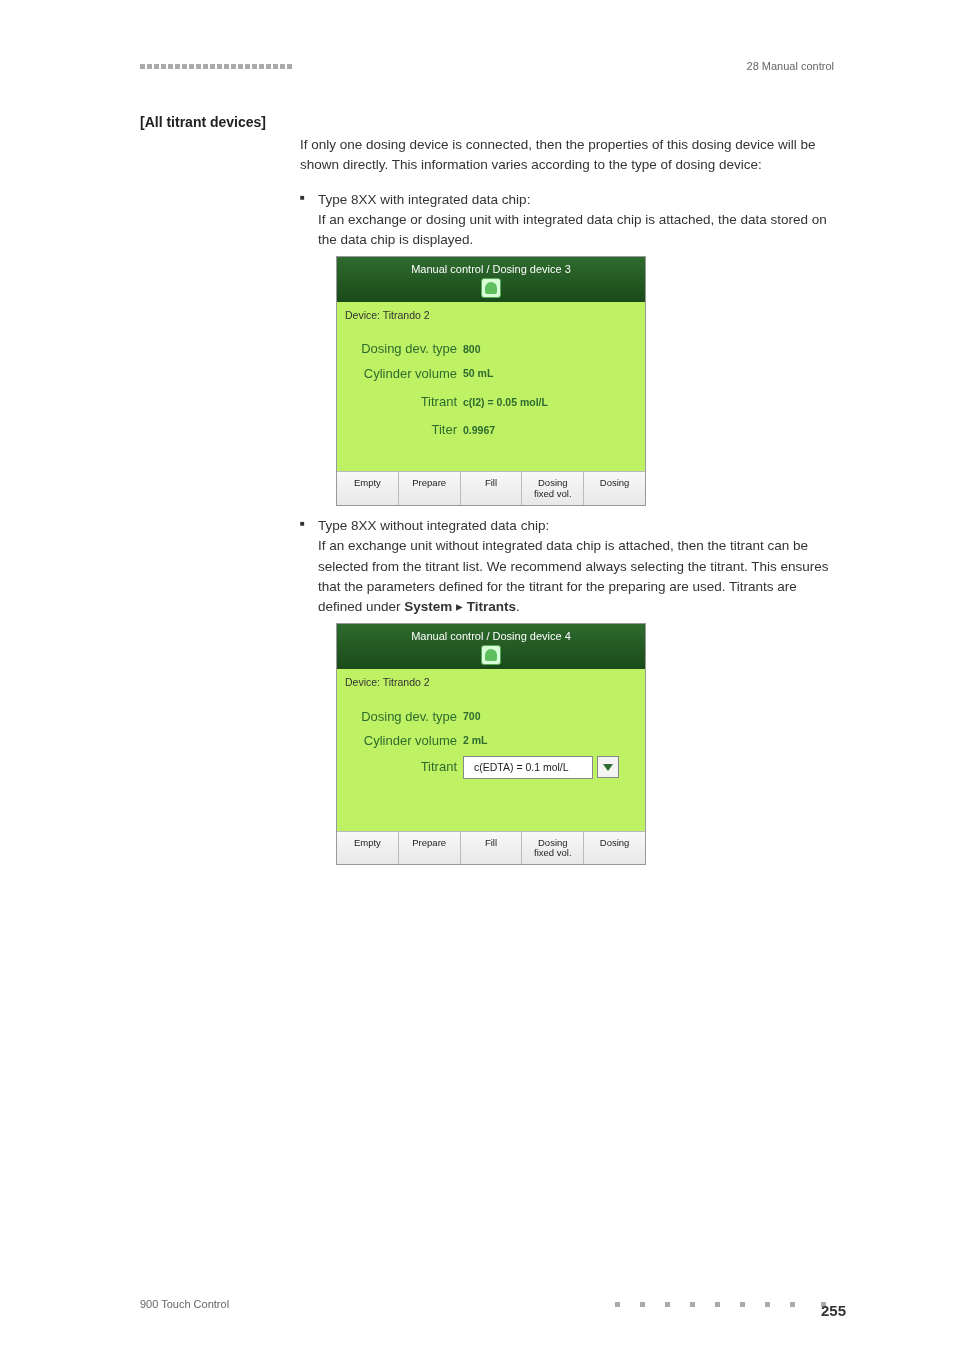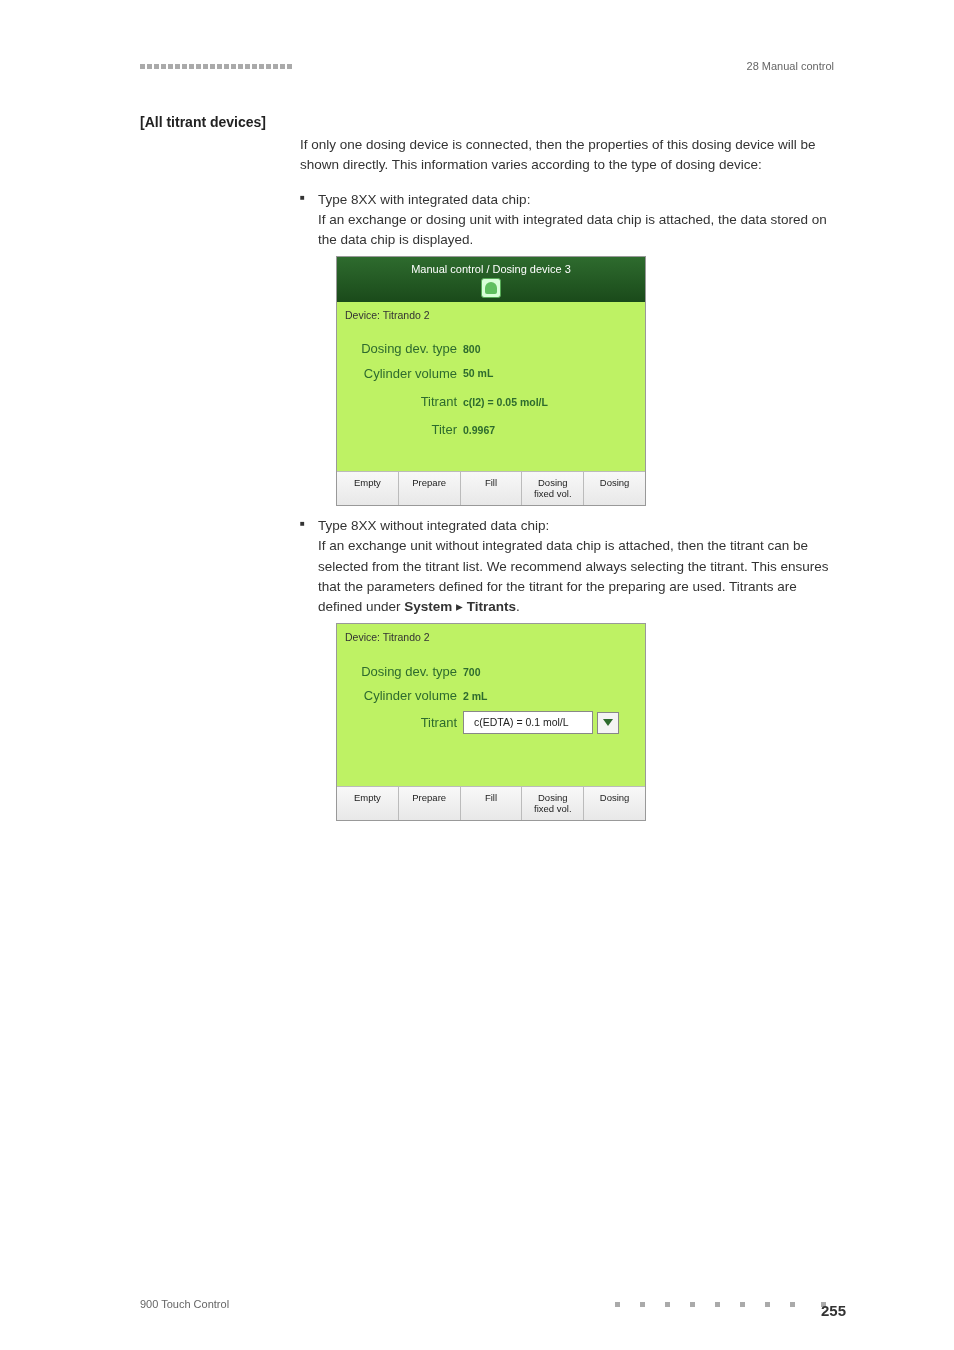--- a/index.html
+++ b/index.html
@@ -286,20 +286,24 @@
         </div>
       </div>
     </li>
 
     <li>
       <span>Type 8XX without integrated data chip:</span><br>
       <span>If an exchange unit without integrated data chip is attached, then the titrant can be selected from the titrant list. We recommend always selecting the titrant. This ensures that the parameters defined for the titrant for the preparing are used. Titrants are defined under </span><b>System</b><span> ▸ </span><b>Titrants</b><span>.</span>
 
       
       <div class="screenshot">
+        <div class="shot-header">
+          <span>Manual control / Dosing device 4</span>
+          <span class="home-btn"></span>
+        </div>
         <div class="shot-body">
           <div class="device-line">Device: Titrando 2</div>
           <div class="kv-row">
             <span class="k">Dosing dev. type</span>
             <span class="v">700</span>
           </div>
           <div class="kv-row">
             <span class="k">Cylinder volume</span>
             <span class="v">2 mL</span>
           </div>

